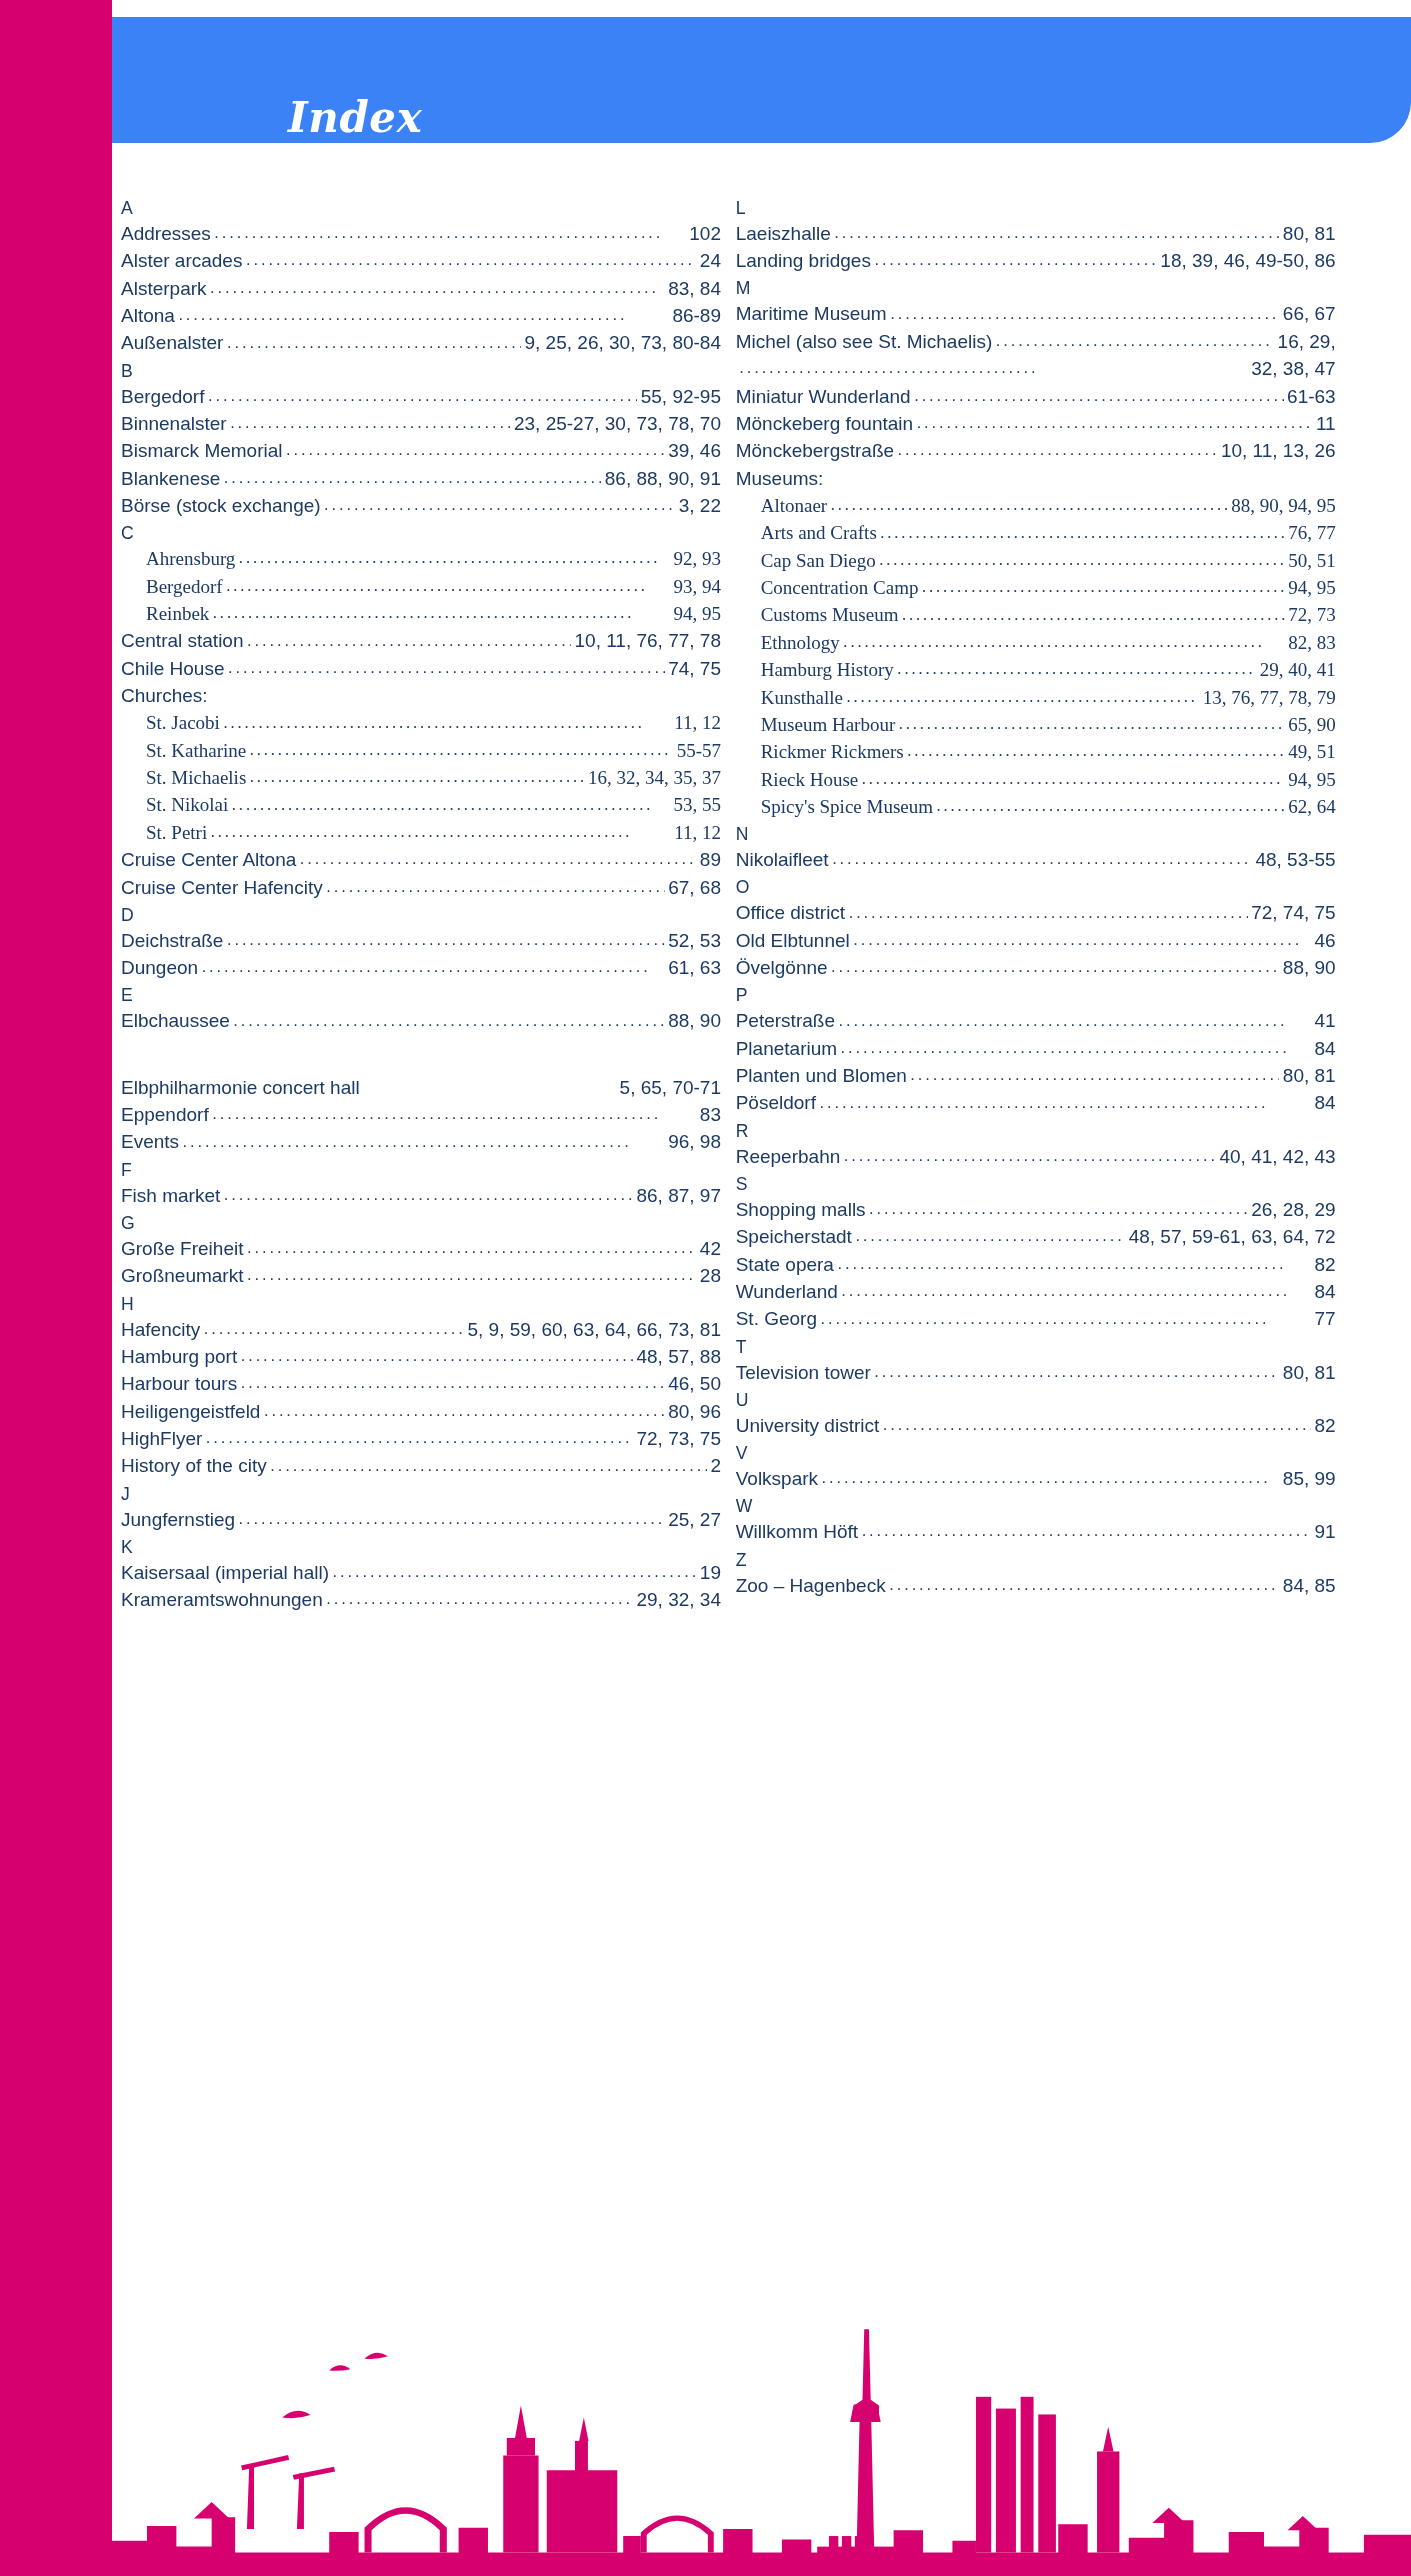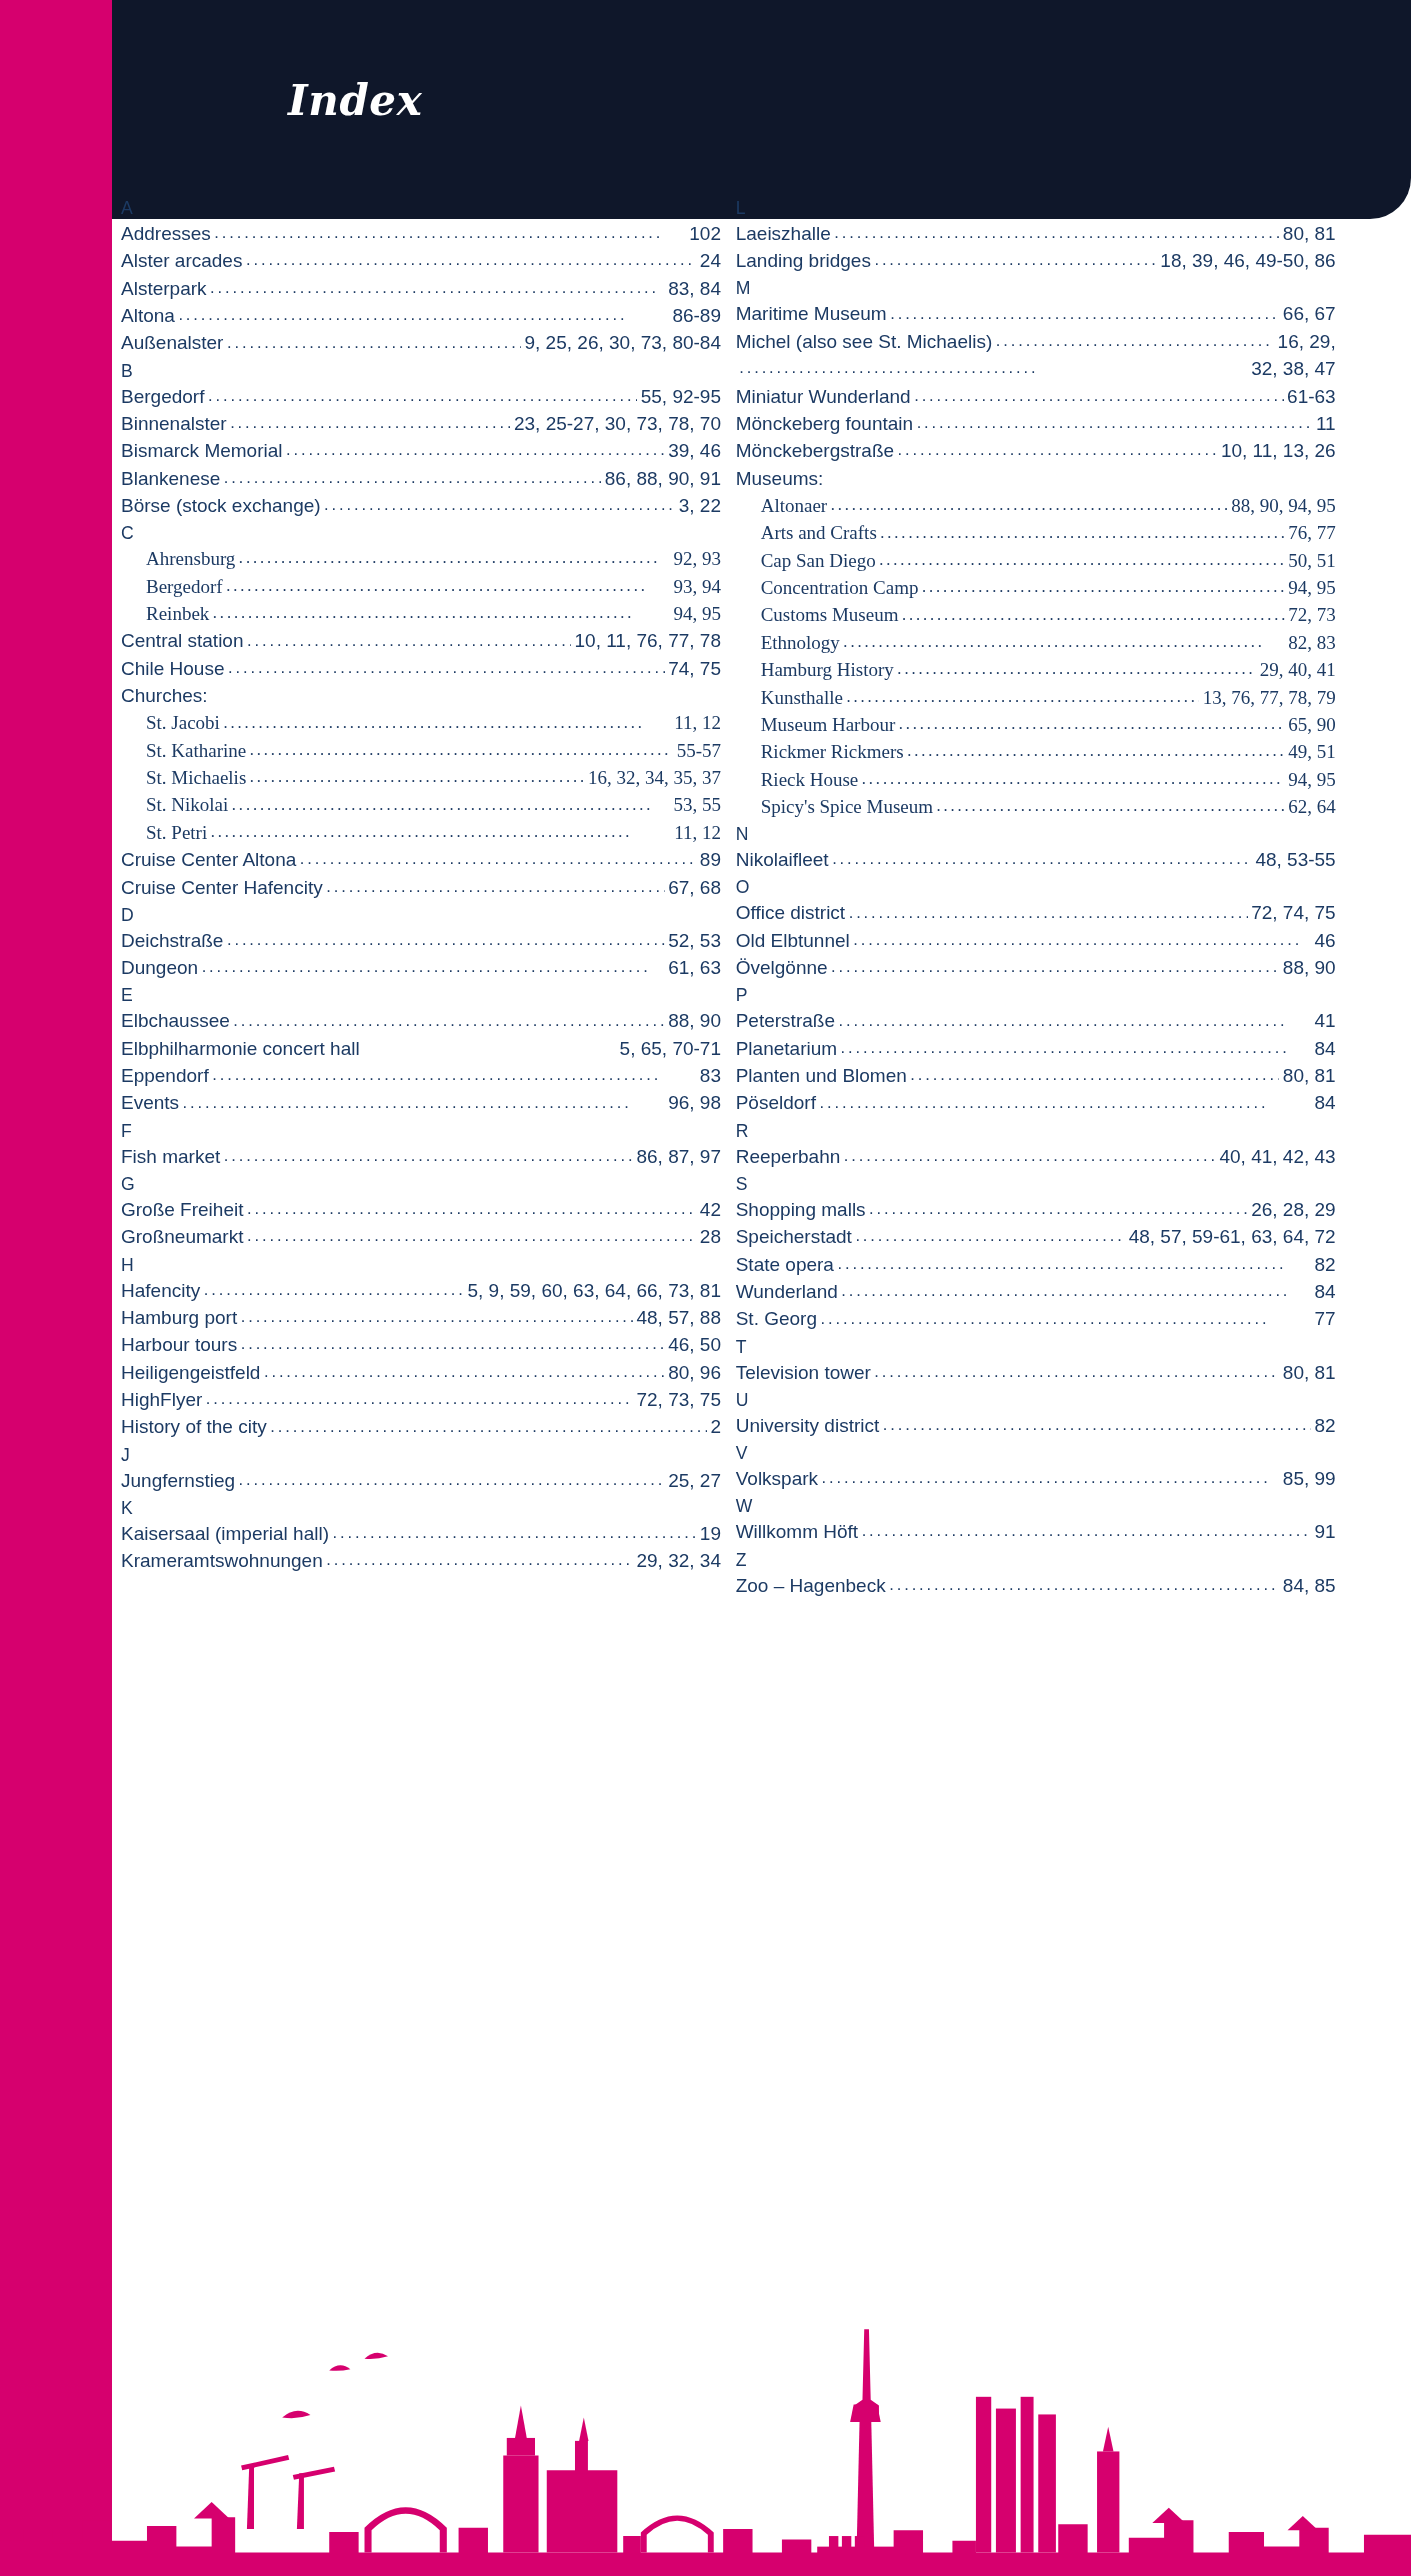--- a/index.html
+++ b/index.html
@@ -23,24 +23,24 @@
     left: 0;
     top: 0;
     width: 112px;
     height: 2576px;
     background: #d6006e;
   }
   
   .header-panel {
     position: absolute;
     left: 112px;
-    top: 0;
+    top: 17px;
     width: 1299px;
-    height: 219px;
-    background: #0f172a;
+    height: 126px;
+    background: #3b82f6;
     border-bottom-right-radius: 41px;
   }
   .header-title {
     position: absolute;
     left: 176px;
     top: 76px;
     font-family: "DejaVu Serif", serif;
     font-style: italic;
     font-weight: bold;
     font-size: 42px;
@@ -84,21 +84,21 @@
     flex: 1 1 auto;
     overflow: hidden;
     margin: 0 3.5px;
     color: #1c3a63;
     letter-spacing: 2.9px;
     font-size: 16.5px;
     position: relative;
     top: -1.8px;
   }
   .entry .pages { flex: 0 0 auto; text-align: right; }
-  .entry.plain { white-space: normal; }
+  .entry.plain { white-space: normal; margin-top: 39px; }
   .entry.cont {
     justify-content: flex-end;
   }
 
   
   .skyline {
     position: absolute;
     left: 0;
     bottom: 0;
     width: 1411px;

